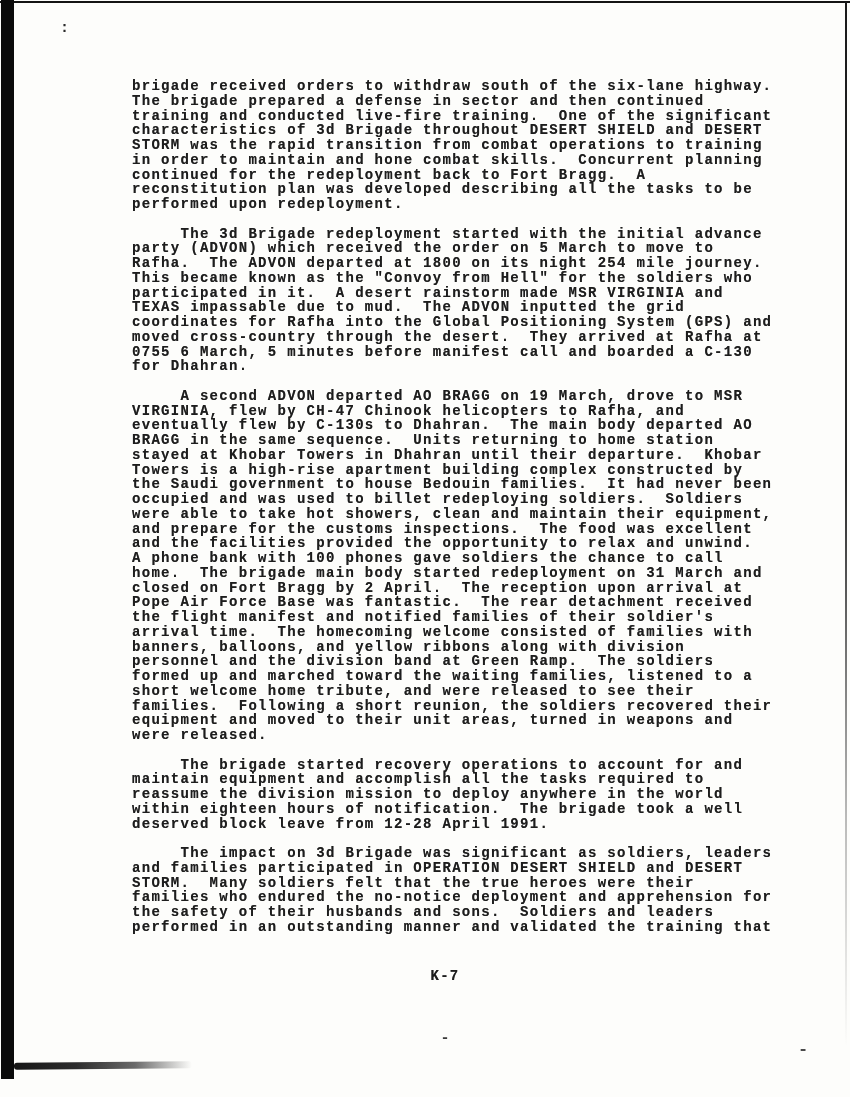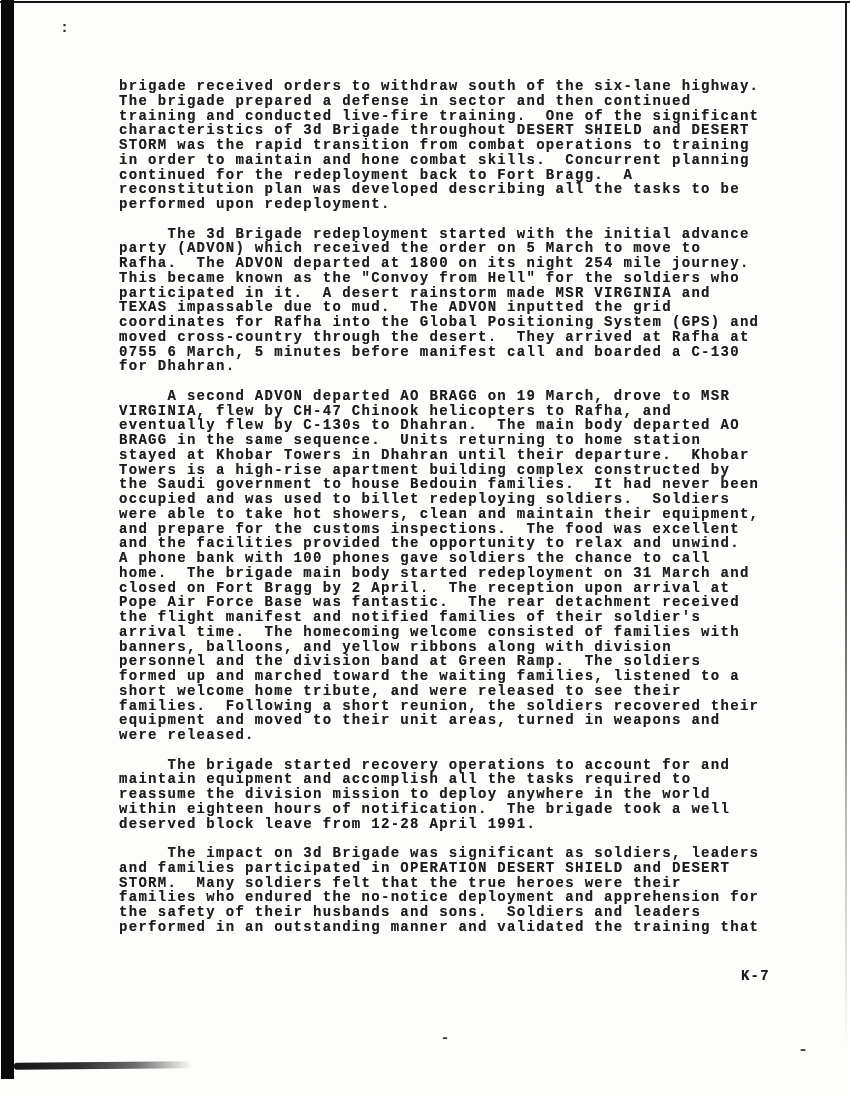--- a/index.html
+++ b/index.html
@@ -58,26 +58,26 @@
     width: 668px;
     font-size: 14px;
     line-height: 14.75px;
     letter-spacing: 1.3px;
     font-weight: 700;
     color: #1d1d1d;
     white-space: pre;
     text-shadow: 0 0 0.5px rgba(20,20,20,0.55);
   }
   .paragraph { margin-bottom: 14.75px; }
-  .line { height: 14.75px; }
+  .line { height: 14.75px; margin-left: 13px; }
   .page-number {
     position: absolute;
     left: 120px; top: 969px;
     width: 650px;
-    text-align: right;
+    text-align: center;
     font-size: 14px;
     line-height: 14.75px;
     letter-spacing: 1.3px;
     font-weight: 700;
     color: #1d1d1d;
     text-shadow: 0 0 0.5px rgba(20,20,20,0.55);
   }
   .mark-footer {
     position: absolute;
     left: 120px; top: 1030px;

